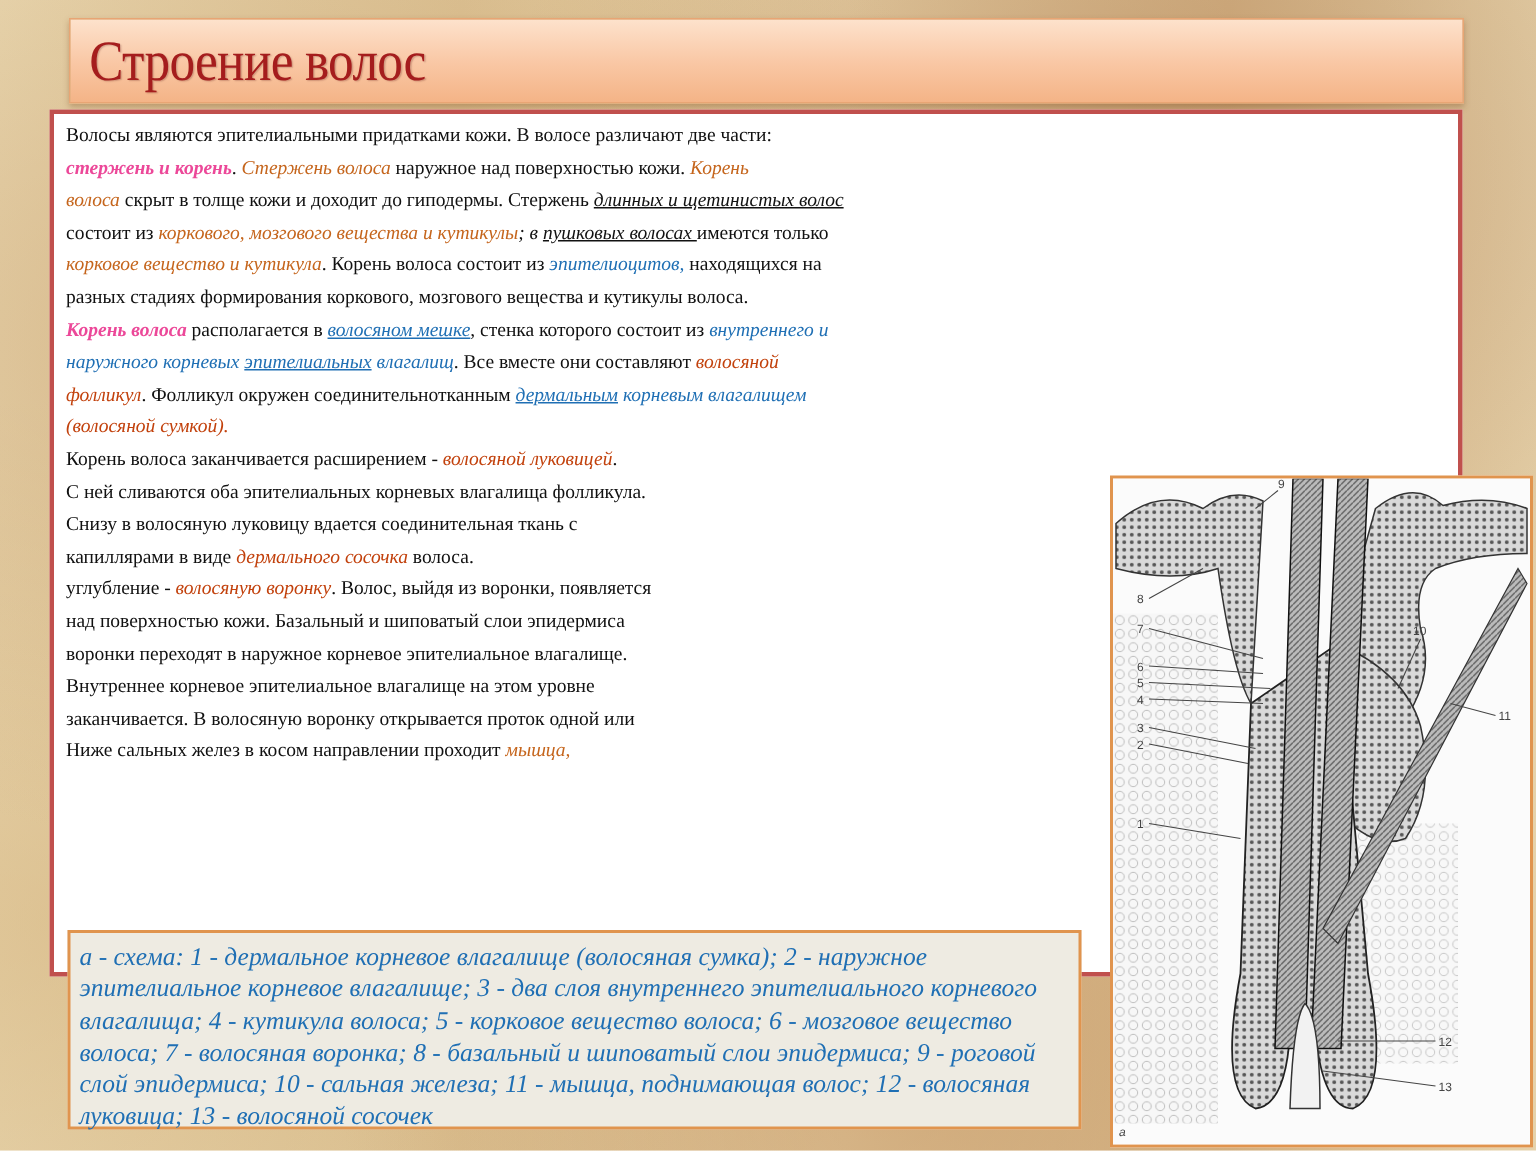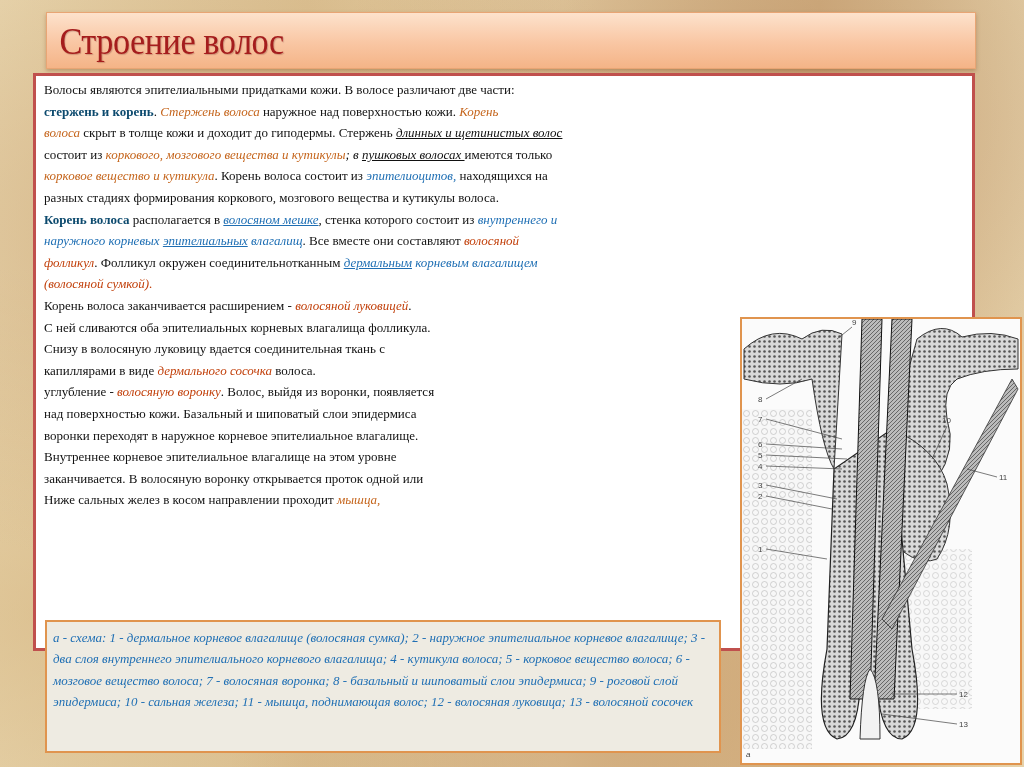--- a/index.html
+++ b/index.html
@@ -29,33 +29,33 @@
   .main-box {
     position: absolute; left: 33px; top: 73px; width: 936px; height: 572px;
     background: #ffffff; border: 3px solid #c0504d;
   }
   .main-text {
     position: absolute; left: 44px; top: 79px; width: 920px;
     font-size: 13px; line-height: 21.6px; color: #111;
   }
   .line { white-space: nowrap; height: 21.6px; }
   .or { color: #c5651c; font-style: italic; }
-  .orb { color: #0c4a6e; font-weight: bold; }
+  .orb { color: #ec4899; font-style: italic; font-weight: bold; }
   .bl { color: #1f6fb4; font-style: italic; }
   .blb { color: #c2410c; font-style: italic; font-weight: normal; }
   .u { text-decoration: underline; }
   .ik { font-style: italic; }
   .caption-box {
     position: absolute; left: 45px; top: 620px; width: 676px; height: 133px;
     background: #eeebe2; border: 2px solid #e0944e;
     padding: 5px 6px; box-sizing: border-box;
   }
   .caption-text {
     font-family: "Liberation Serif", serif; font-style: italic;
-    color: #1f6fb4; font-size: 13px; line-height: 21.3px;
+    color: #1f6fb4; font-size: 17px; line-height: 21.3px;
   }
   .figure-box {
     position: absolute; left: 740px; top: 317px; width: 278px; height: 444px;
     background: #ffffff; border: 2px solid #e0944e; overflow: hidden;
   }
   .figure-box svg { display: block; }
   .fig-label { font-family: "Liberation Sans", sans-serif; font-size: 8px; fill: #444; }
 </style>
 </head>
 <body>

